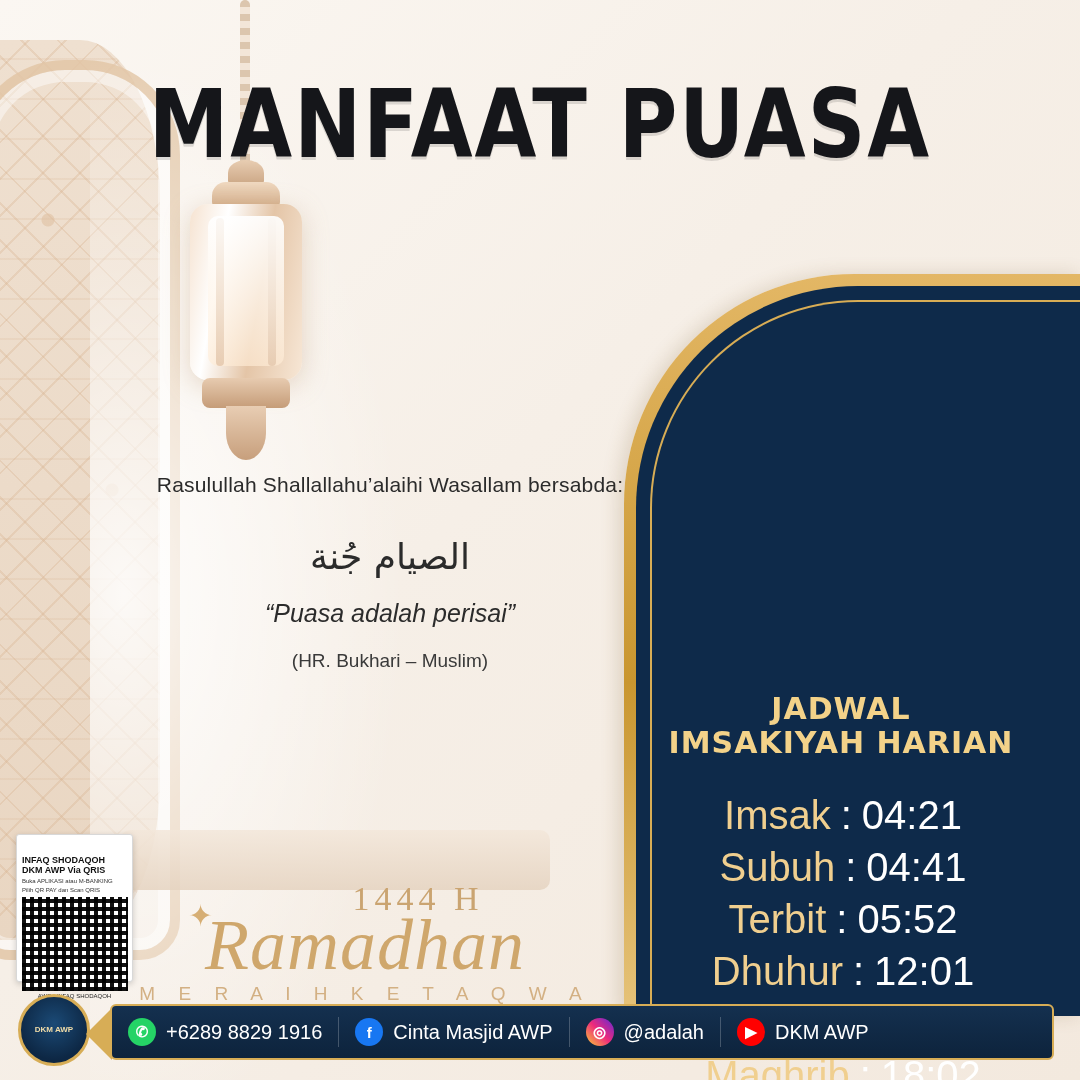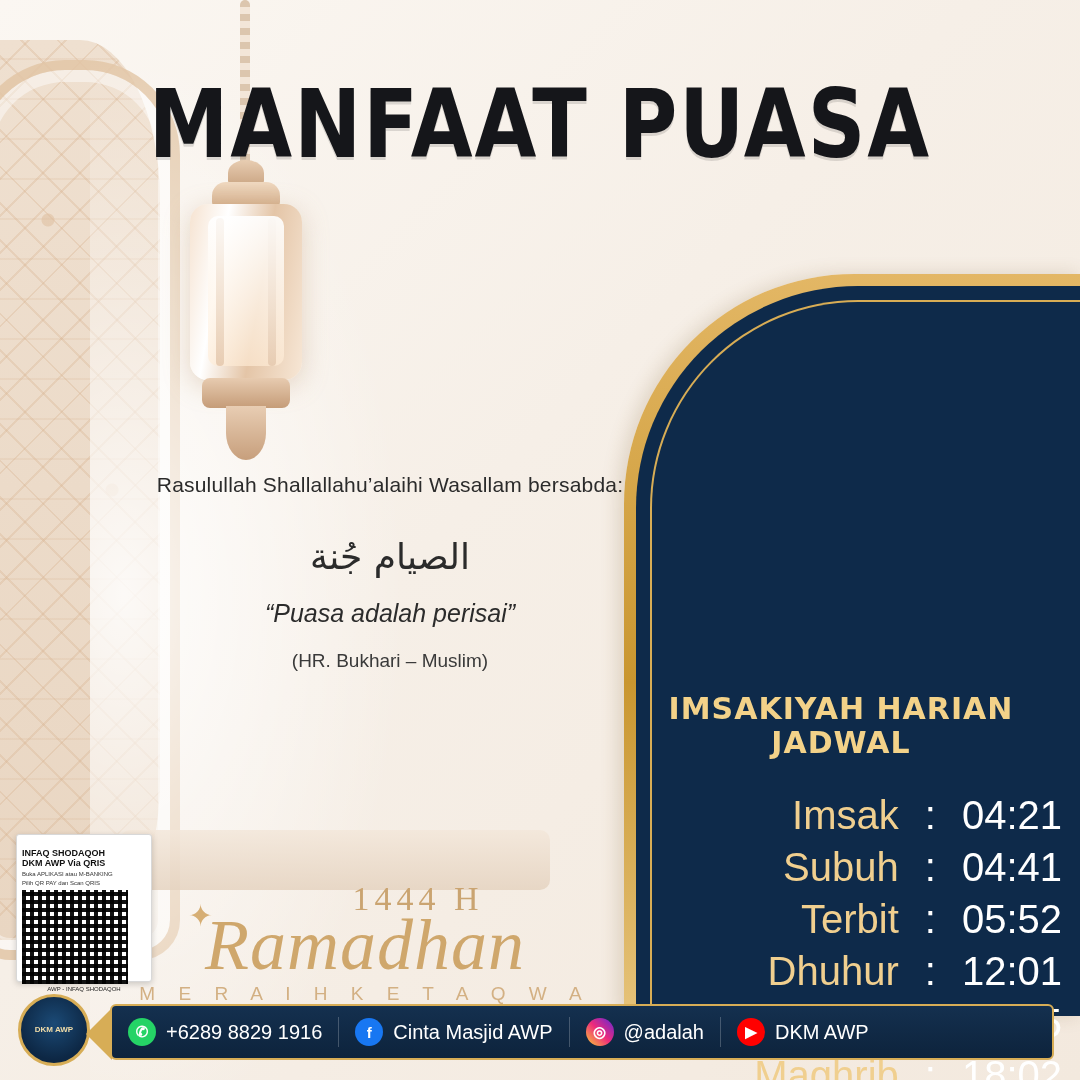--- a/index.html
+++ b/index.html
@@ -134,21 +134,21 @@
   .panel-head{
     position:absolute;left:0;right:26px;top:418px;text-align:center;
     font-family:"DejaVu Sans",sans-serif;font-weight:bold;
     color:#f3d289;font-size:30px;line-height:1.12;letter-spacing:1px;
     text-transform:uppercase;
   }
   .times{
     position:absolute;left:0;right:22px;top:515px;
   }
   .time-row{
-    display:flex;justify-content:flex-end;align-items:baseline;gap:26px;
+    display:flex;justify-content:center;align-items:baseline;gap:10px;
     font-size:40px;line-height:1.30;
   }
   .time-label{color:#f0cf8f;}
   .time-colon{color:#ffffff;}
   .time-value{color:#ffffff;}
 
   
   .ramadhan{
     position:absolute;left:130px;top:880px;width:470px;text-align:center;color:#d7b278;
   }
@@ -162,24 +162,24 @@
   }
   .ramadhan .sub{
     font-size:19px;letter-spacing:9px;color:#d3b083;margin-top:-4px;
   }
   .star{
     position:absolute;left:58px;top:18px;color:#d6ae74;font-size:30px;
   }
 
   
   .qris{
-    position:absolute;left:16px;top:834px;width:136px;height:148px;
+    position:absolute;left:16px;top:834px;width:117px;height:148px;
     background:#ffffff;border:1px solid #d8d8d8;border-radius:3px;
     box-shadow:0 2px 6px rgba(0,0,0,.18);
-    padding:13px 5px;box-sizing:border-box;
+    padding:20px 5px;box-sizing:border-box;
   }
   .qris .t1{font-size:9px;font-weight:bold;color:#111;line-height:1.15;}
   .qris .t2{font-size:6px;color:#333;line-height:1.2;margin-top:2px;}
   .qris .code{
     margin-top:3px;width:106px;height:94px;
     background:
       repeating-linear-gradient(90deg,#111 0 4px,#fff 4px 8px),
       repeating-linear-gradient(0deg,#111 0 4px,#fff 4px 8px);
     background-blend-mode:multiply;
   }
@@ -245,22 +245,22 @@
     <div class="arabic">الصيام جُنة</div>
     <div class="trans">“Puasa adalah perisai”</div>
     <div class="src">(HR. Bukhari – Muslim)</div>
   </div>
 
   <div class="panel-outer">
     <div class="panel-inner"></div>
     <div class="panel-line"></div>
 
     <div class="panel-head">
+      <div>Jadwal</div>
       <div>Imsakiyah Harian</div>
-      <div>Jadwal</div>
     </div>
 
     <div class="times">
       <div class="time-row">
         <span class="time-label">Imsak</span>
         <span class="time-colon">:</span>
         <span class="time-value">04:21</span>
       </div>
       <div class="time-row">
         <span class="time-label">Subuh</span>

